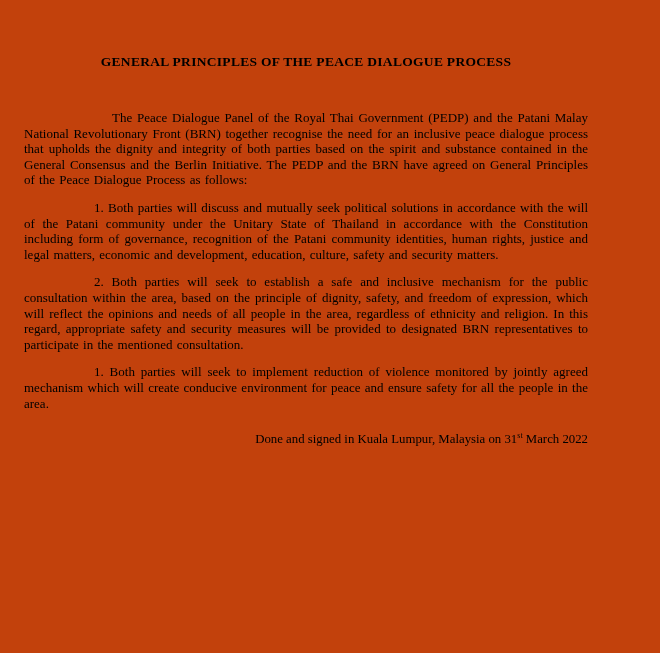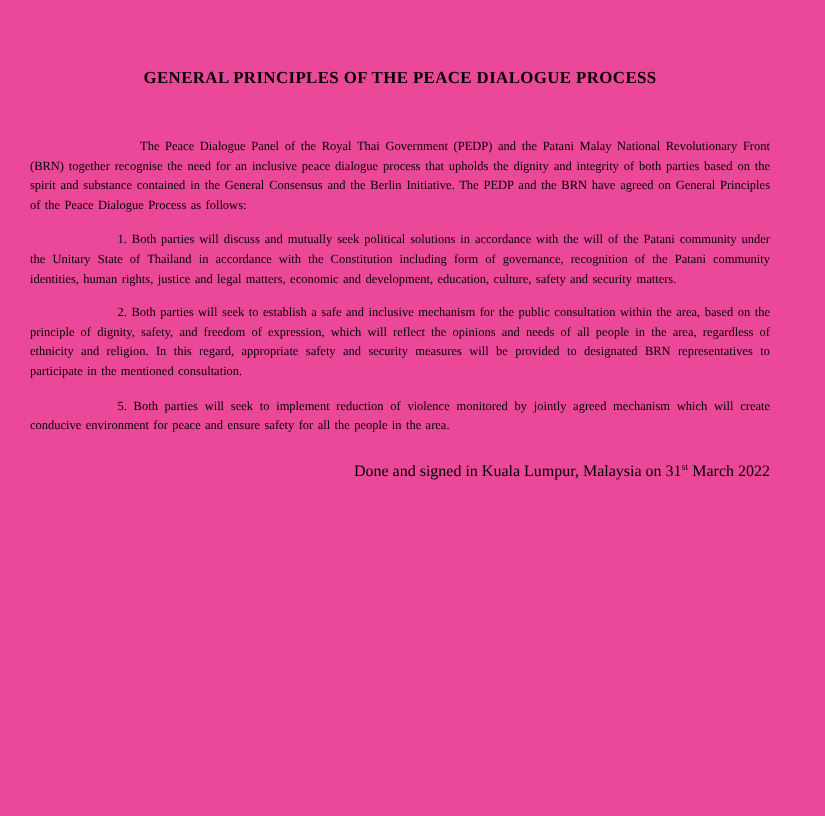--- a/index.html
+++ b/index.html
@@ -5,36 +5,36 @@
   html, body {
     margin: 0;
     padding: 0;
     background: #ffffff;
   }
   .page {
     position: relative;
     width: 660px;
     height: 653px;
     box-sizing: border-box;
-    background: #ec4899;
+    background: #c2410c;
     color: #000000;
     font-family: "Liberation Serif", "DejaVu Serif", serif;
-    padding: 54px 44px 0 24px;
+    padding: 54px 72px 0 24px;
     overflow: hidden;
   }
   .title {
     font-size: 13.5px;
     line-height: 16px;
     font-weight: bold;
     text-align: center;
     letter-spacing: 0.3px;
     margin: 0 0 40px 0;
   }
   .para {
-    font-size: 10px;
+    font-size: 13px;
     line-height: 15.6px;
     text-align: justify;
     margin: 0 0 12px 0;
     word-spacing: 1px;
   }
   .indent-lg { text-indent: 88px; }
   .indent { text-indent: 70px; }
   .closing {
     font-size: 12.8px;
     line-height: 15.6px;
@@ -52,17 +52,17 @@
 
 <div class="page">
   <h1 class="title">GENERAL PRINCIPLES OF THE PEACE DIALOGUE PROCESS</h1>
 
   <p class="para indent-lg">The Peace Dialogue Panel of the Royal Thai Government (PEDP) and the Patani Malay National Revolutionary Front (BRN) together recognise the need for an inclusive peace dialogue process that upholds the dignity and integrity of both parties based on the spirit and substance contained in the General Consensus and the Berlin Initiative. The PEDP and the BRN have agreed on General Principles of the Peace Dialogue Process as follows:</p>
 
   <p class="para indent">1. Both parties will discuss and mutually seek political solutions in accordance with the will of the Patani community under the Unitary State of Thailand in accordance with the Constitution including form of governance, recognition of the Patani community identities, human rights, justice and legal matters, economic and development, education, culture, safety and security matters.</p>
 
   <p class="para indent">2. Both parties will seek to establish a safe and inclusive mechanism for the public consultation within the area, based on the principle of dignity, safety, and freedom of expression, which will reflect the opinions and needs of all people in the area, regardless of ethnicity and religion. In this regard, appropriate safety and security measures will be provided to designated BRN representatives to participate in the mentioned consultation.</p>
 
-  <p class="para indent">5. Both parties will seek to implement reduction of violence monitored by jointly agreed mechanism which will create conducive environment for peace and ensure safety for all the people in the area.</p>
+  <p class="para indent">1. Both parties will seek to implement reduction of violence monitored by jointly agreed mechanism which will create conducive environment for peace and ensure safety for all the people in the area.</p>
 
 
   <p class="closing"><span>Done and signed in Kuala Lumpur, Malaysia on 31</span><sup>st</sup><span> March 2022</span></p>
 </div>
 
 </body></html>

